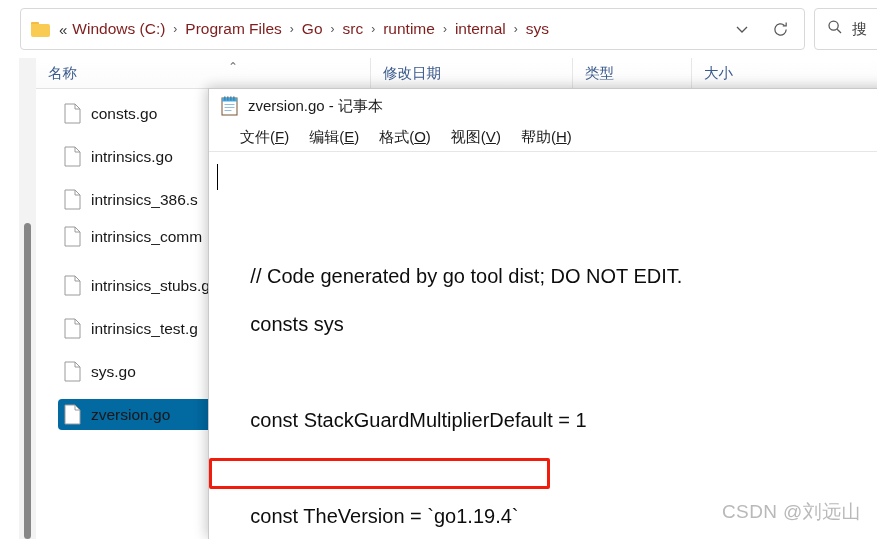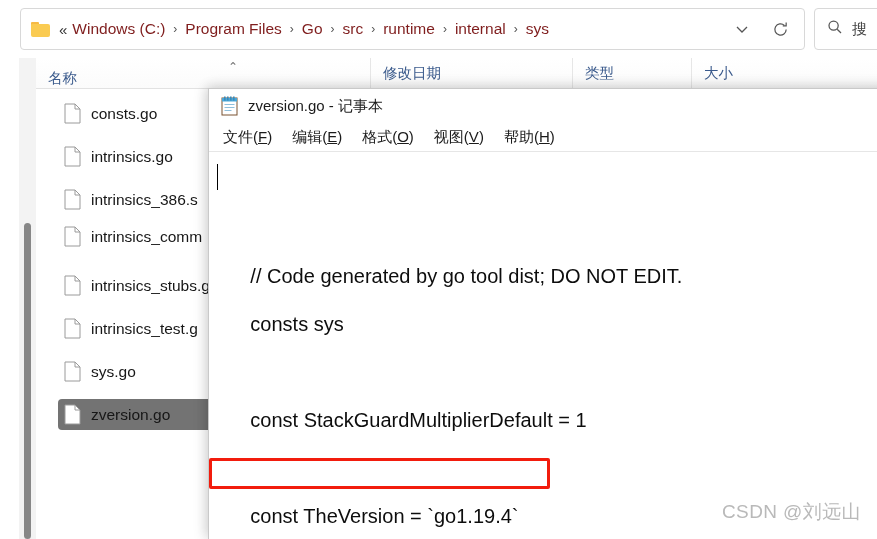--- a/index.html
+++ b/index.html
@@ -189,21 +189,21 @@
   .file-row {
     position: absolute;
     left: 22px;
     width: 155px; height: 31px;
     display: flex;
     align-items: center;
     border-radius: 4px;
     box-sizing: border-box;
     padding-left: 6px;
   }
-  .file-row.selected { background: #737373; }
+  .file-row.selected { background: #0369a1; }
   .file-icon {
     width: 17px; height: 21px;
     flex: 0 0 auto;
     margin-right: 10px;
   }
   .file-name {
     font-size: 15.5px;
     color: #171717;
     white-space: nowrap;
   }
@@ -250,21 +250,21 @@
     background: #ffffff;
     border-bottom: 1px solid #e6e6e6;
   }
   .np-menu-item {
     font-size: 15px;
     color: #1b1b1b;
     margin-left: 8px;
     padding: 2px 6px;
     white-space: nowrap;
   }
-  .np-menu-item:first-child { margin-left: 8px; }
+  .np-menu-item:first-child { margin-left: 25px; }
   .np-menu-item u { text-decoration: underline; }
   .np-text {
     position: absolute;
     left: 0; top: 63px;
     width: 690px; height: 388px;
     background: #ffffff;
     padding: 4px 0 0 8px;
     box-sizing: border-box;
     overflow: hidden;
   }
@@ -364,21 +364,21 @@
       
     </div>
 
     <div class="vscroll">
       <div class="thumb"></div>
     </div>
 
     <div class="col-sep-top"></div>
 
     <div class="col-head">
-      <div class="col" style="left:0px;width:334px;border-left:none;align-items:flex-end;">
+      <div class="col" style="left:0px;width:334px;border-left:none;">
         <span>名称</span>
       </div>
       <div class="col" style="left:334px;width:202px;">
         <span>修改日期</span>
       </div>
       <div class="col" style="left:536px;width:152px;">
         <span>类型</span>
       </div>
       <div class="col" style="left:655px;width:117px;align-items:center;">
         <span>大小</span>

